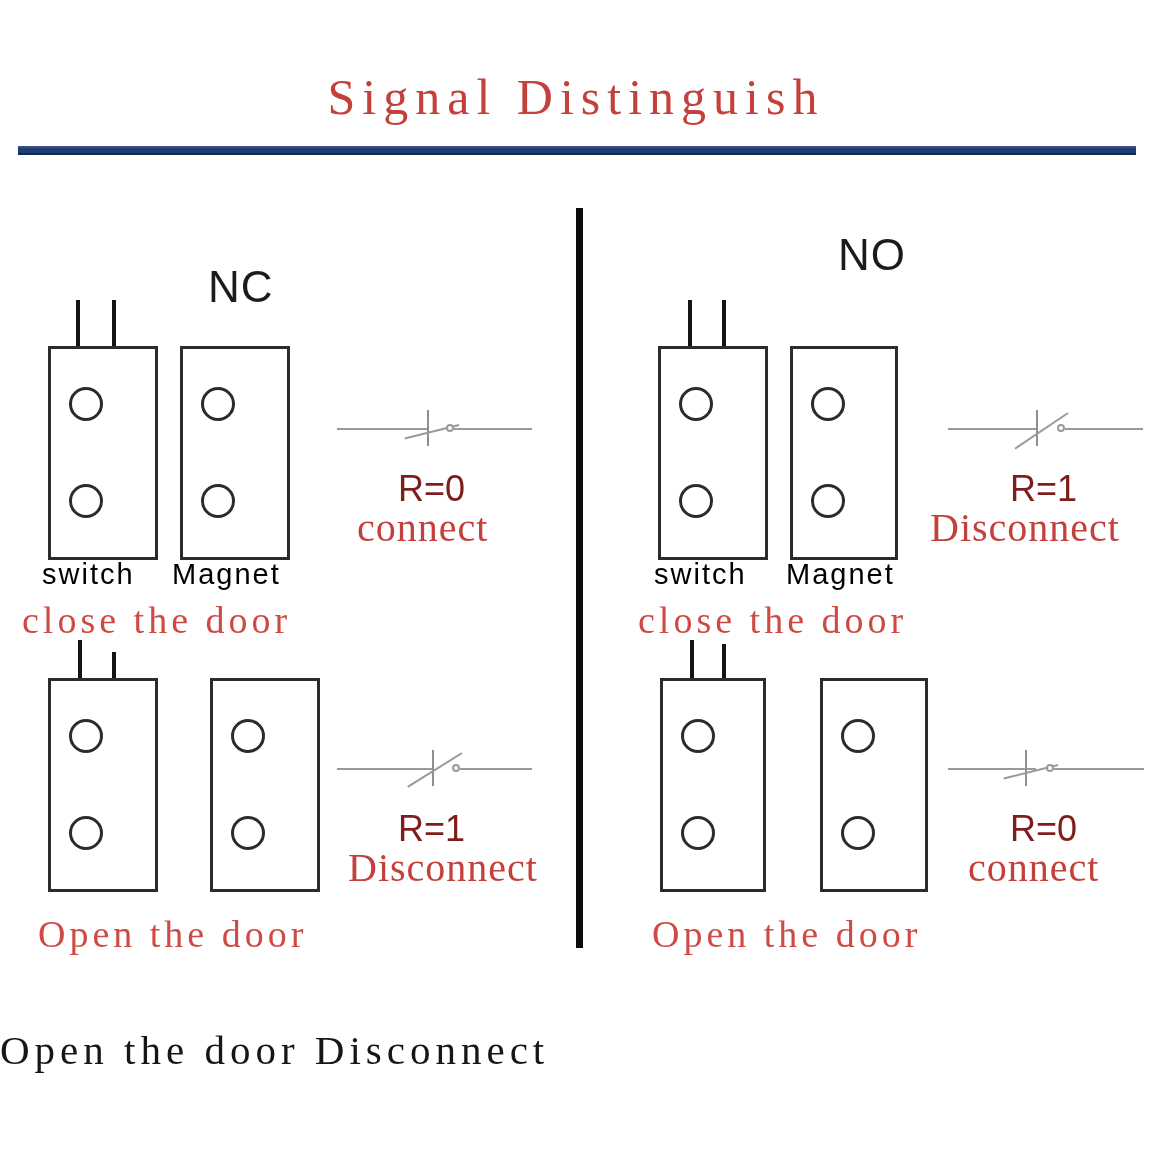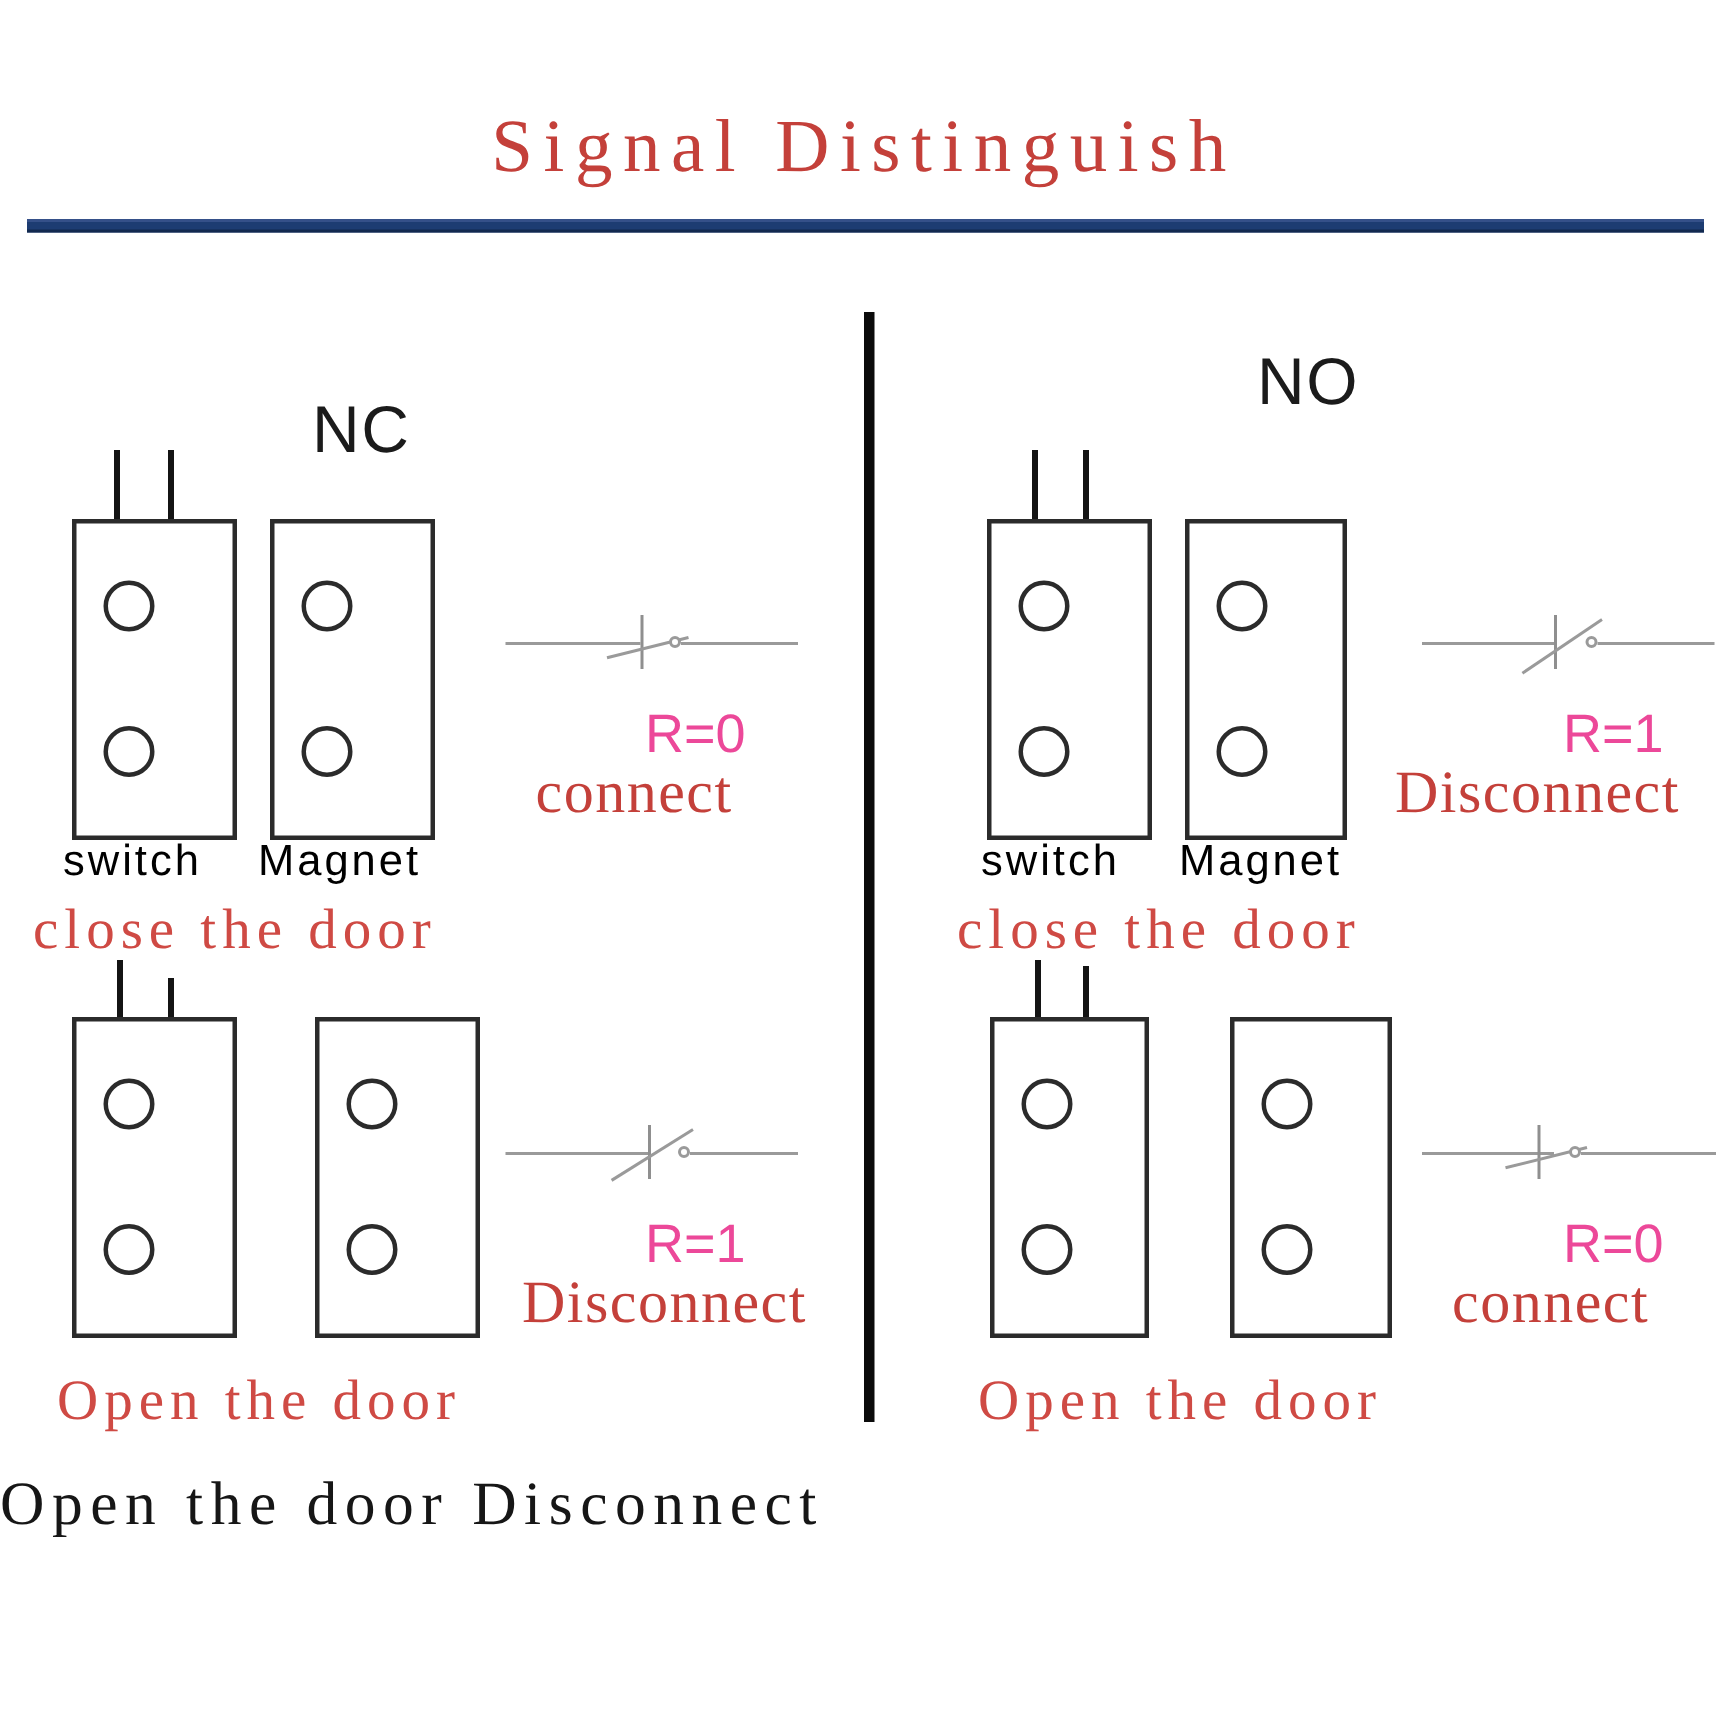--- a/index.html
+++ b/index.html
@@ -130,24 +130,23 @@
     border-radius: 50%;
     background: #ffffff;
     box-sizing: border-box;
   }
 
   
   .r-label {
     position: absolute;
     font-family: "Liberation Sans", sans-serif;
     font-size: 36px;
-    color: #ec4899;
+    color: #7f1d1d;
     letter-spacing: 0px;
     white-space: nowrap;
-    margin-left: 32px;
   }
   .state-label {
     position: absolute;
     font-family: "Liberation Serif", serif;
     font-size: 40px;
     letter-spacing: 1px;
     color: #c4403a;
     white-space: nowrap;
   }
 
@@ -219,21 +218,21 @@
   <div class="schematic">
     <div class="sch-line" style="left:337px; top:768px; width:95px;"></div>
     <div class="sch-term" style="left:432px; top:750px; height:36px;"></div>
     <div class="sch-lever" style="left:398px; top:752px; width:64px; transform:rotate(-32deg);"></div>
     <div class="sch-node" style="left:452px; top:764px;"></div>
     <div class="sch-line" style="left:460px; top:768px; width:72px;"></div>
   </div>
   <div class="r-label" style="left:398px; top:808px;">R=1</div>
   <div class="state-label" style="left:348px; top:844px;">Disconnect</div>
 
-  <div class="summary-line" style="left:0px; top:978px;">Open the door Disconnect</div>
+  <div class="summary-line" style="left:0px; top:1026px;">Open the door Disconnect</div>
 
   <div class="col-heading" style="left:838px; top:230px;text-align:center;">NO</div>
 
   <div class="assembly">
     <div class="wire" style="left:688px; top:300px; height:48px;"></div>
     <div class="wire" style="left:722px; top:300px; height:48px;"></div>
     <div class="dev-box" style="left:658px; top:346px; width:110px; height:214px;">
       <div class="dev-hole" style="left:18px; top:38px;"></div>
       <div class="dev-hole" style="left:18px; top:135px;"></div>
     </div>

